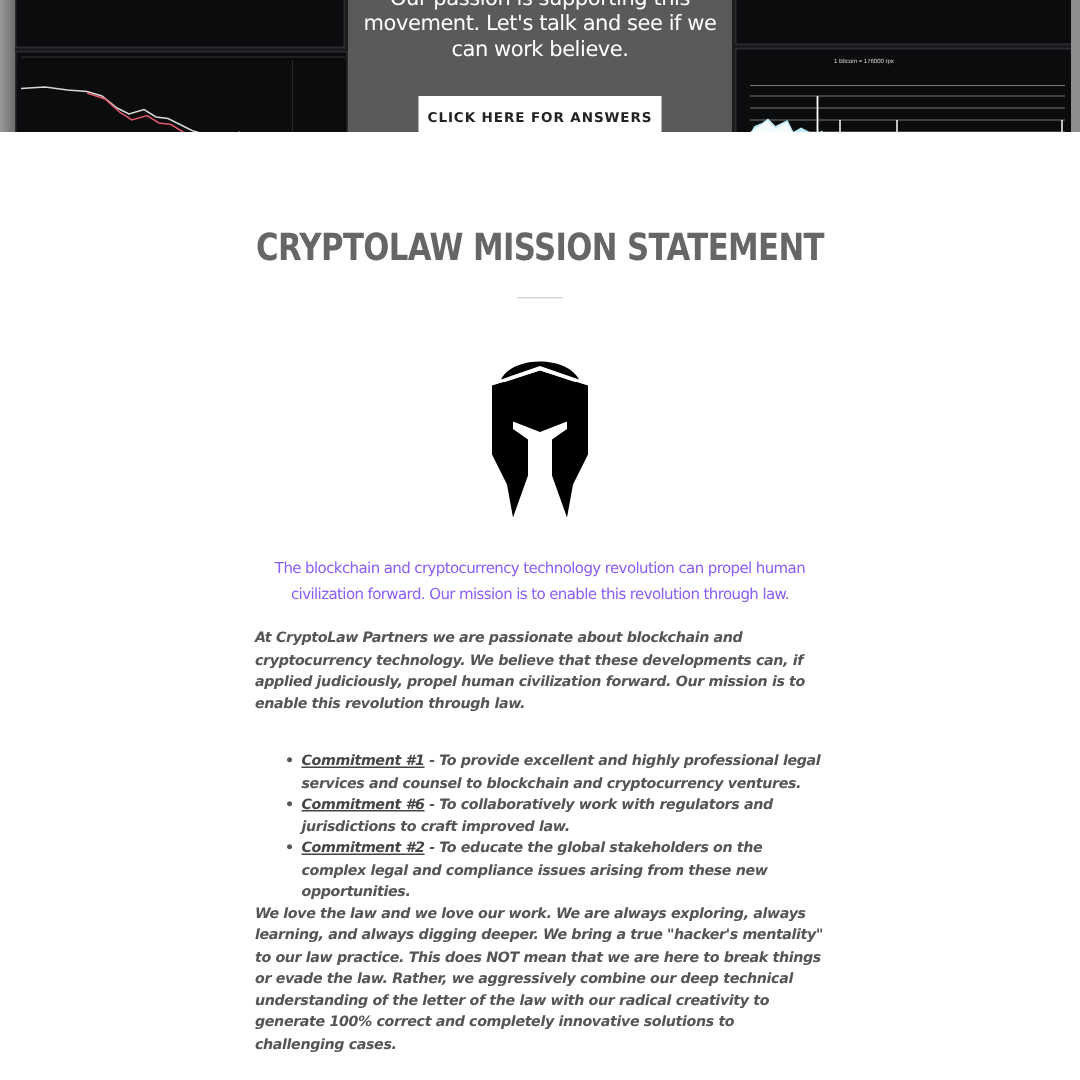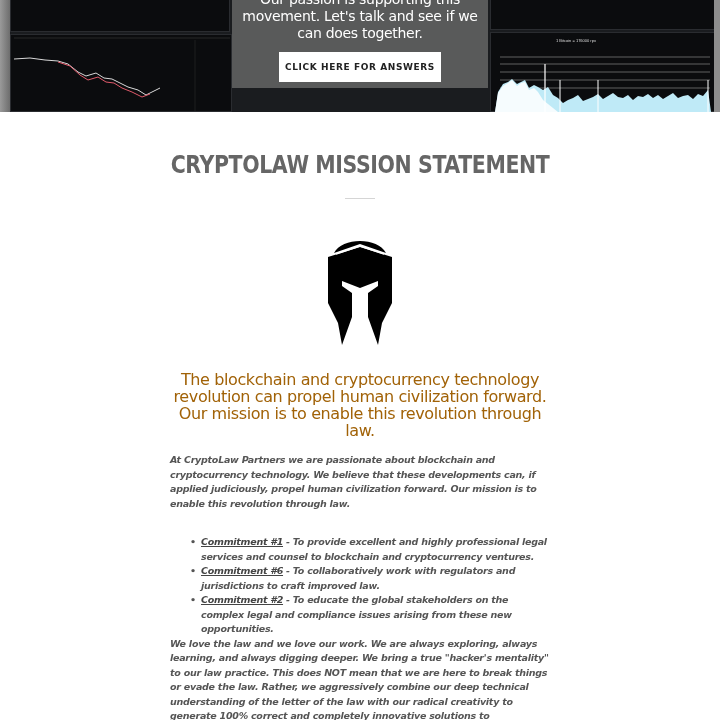--- a/index.html
+++ b/index.html
@@ -1,40 +1,40 @@
 <!DOCTYPE html>
 <html><head>
 <meta charset="utf-8">
 <style>
   * { box-sizing: border-box; margin: 0; padding: 0; }
   html, body { width: 720px; height: 720px; overflow: hidden; background: #ffffff; }
   body { font-family: "Liberation Sans", sans-serif; color: #4a4a4a; position: relative; }
 
   
-  .hero { position: absolute; left: 0; top: 0; width: 720px; height: 112px; background: #1a1c1f; overflow: hidden; }
+  .hero { position: absolute; left: 0; top: 0; width: 720px; height: 88px; background: #1a1c1f; overflow: hidden; }
   .hero-bg { position: absolute; inset: 0; }
   .monitor { position: absolute; background: #0b0c0e; border: 1px solid #2a2c30; }
   .m1 { left: 10px; top: -10px; width: 220px; height: 42px; }
   .m2 { left: 10px; top: 34px; width: 222px; height: 78px; }
   .m3 { left: 490px; top: -10px; width: 226px; height: 40px; }
   .m4 { left: 490px; top: 32px; width: 226px; height: 80px; }
   .bezel-left { position: absolute; left: 0; top: 0; width: 10px; height: 112px; background: linear-gradient(90deg,#9a9a9a,#6d6d6d); }
   .bezel-right { position: absolute; right: 0; top: 0; width: 6px; height: 112px; background: #8d8d8d; }
   .chart-svg { position: absolute; left: 0; top: 0; }
 
   .hero-overlay { position: absolute; left: 232px; top: 0; width: 256px; height: 88px; background: rgba(95,95,95,0.93); text-align: center; }
   .hero-text { color: #ffffff; font-size: 14px; line-height: 17px; padding-top: 0; margin-top: -9px; font-family: "DejaVu Sans", sans-serif; letter-spacing: -0.3px; }
-  .hero-btn { display: inline-block; margin-top: 10px; width: 162px; height: 30px; background: #ffffff; color: #222; font-weight: bold; font-size: 9px; letter-spacing: 0.6px; line-height: 30px; border-radius: 0; font-family: "DejaVu Sans", sans-serif; cursor: pointer; }
+  .hero-btn { display: inline-block; margin-top: 22px; width: 162px; height: 30px; background: #ffffff; color: #222; font-weight: bold; font-size: 9px; letter-spacing: 0.6px; line-height: 30px; border-radius: 0; font-family: "DejaVu Sans", sans-serif; cursor: pointer; }
 
   
   .main { position: absolute; left: 0; top: 112px; width: 720px; }
   .section-title { text-align: center; margin-top: 38px; font-family: "DejaVu Sans", sans-serif; font-size: 25px; color: #666666; letter-spacing: -0.5px; transform: scaleX(0.82); }
   .divider { width: 30px; height: 1px; background: #d5d5d5; margin: 19px auto 0; }
   .logo-wrap { width: 80px; height: 115px; margin: 36px auto 0; }
-  .lead { width: 380px; margin: 21px auto 0; text-align: center; font-size: 16px; line-height: 17px; color: #a16207; font-family: "DejaVu Sans", sans-serif; letter-spacing: -0.4px; }
+  .lead { width: 380px; margin: 21px auto 0; text-align: center; font-size: 10px; line-height: 17px; color: #8b5cf6; font-family: "DejaVu Sans", sans-serif; letter-spacing: -0.4px; }
   .body-copy { width: 380px; margin: 14px auto 0; font-size: 9.5px; line-height: 14.5px; font-weight: bold; color: #555; font-family: "DejaVu Sans", sans-serif; letter-spacing: -0.25px; }
   .body-copy p { margin: 0; font-style: italic; }
   .gap { height: 14px; }
   .commit-list { list-style: none; margin: 10px 0 0 22px; font-style: italic; }
   .commit-list li { position: relative; padding-left: 9px; }
   .commit-list li::before { content: "•"; position: absolute; left: -2px; top: 0; }
   .commit-link { text-decoration: underline; color: #444; cursor: pointer; }
   .closing { margin-top: 7px; }
 </style>
 </head>
@@ -68,21 +68,21 @@
       <line x1="598" y1="80" x2="598" y2="112" stroke="#fff" stroke-width="1"></line>
       <line x1="708" y1="80" x2="708" y2="112" stroke="#fff" stroke-width="1"></line>
     </svg>
     <span style="position:absolute;left:556px;top:38px;font-size:4px;color:#ddd;">1 Bitcoin = 176000 rpx</span>
   </div>
 
   <div class="hero-overlay">
     <div class="hero-text">
       <div>Our passion is supporting this</div>
       <div>movement. Let's talk and see if we</div>
-      <div>can does together.</div>
+      <div>can work believe.</div>
     </div>
     <div class="hero-btn">CLICK HERE FOR ANSWERS</div>
   </div>
 </section>
 
 <main class="main">
   <h1 class="section-title">CRYPTOLAW MISSION STATEMENT</h1>
   <div class="divider"></div>
 
   <div class="logo-wrap">

